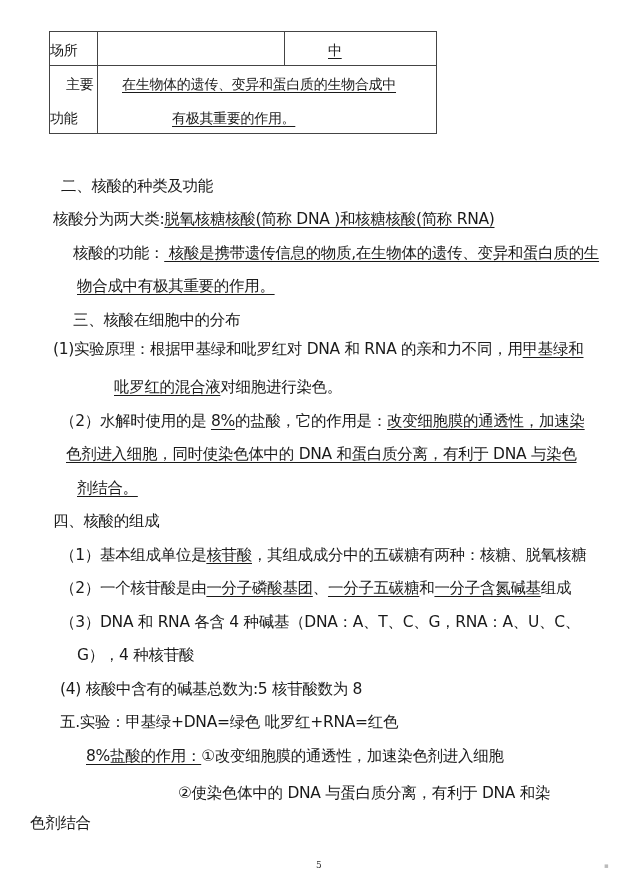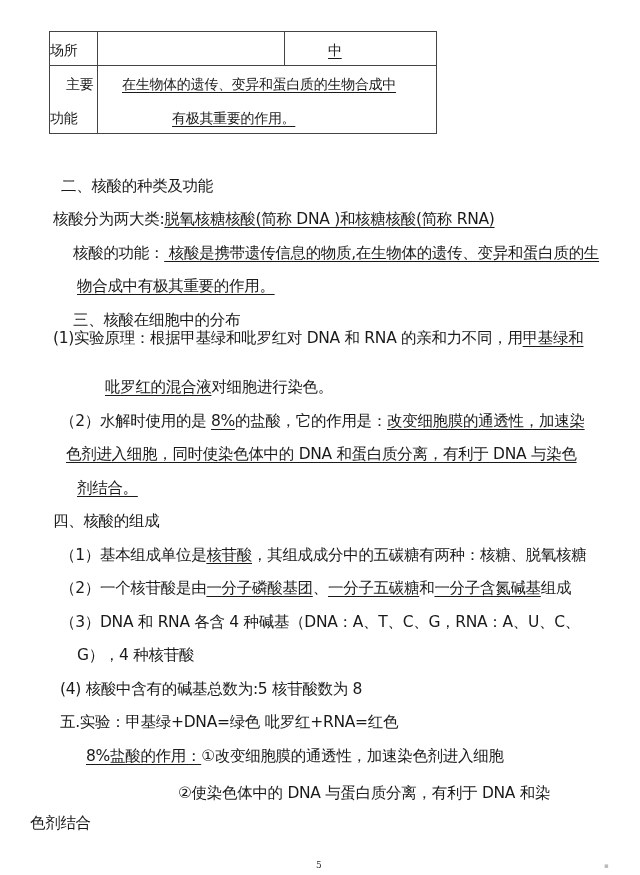--- a/index.html
+++ b/index.html
@@ -37,24 +37,24 @@
 <div class="line" style="left:61px;top:176px;">二、核酸的种类及功能</div>
 <div class="line" style="left:53px;top:209px;">
   <span>核酸分为两大类:</span><span class="u">脱氧核糖核酸(简称  DNA )和核糖核酸(简称 RNA)</span>
 </div>
 <div class="line" style="left:53px;top:243px;margin-left:20px;">
   <span>核酸的功能：</span><span class="u"> 核酸是携带遗传信息的物质,在生物体的遗传、变异和蛋白质的生</span>
 </div>
 <div class="line u" style="left:77px;top:276px;">物合成中有极其重要的作用。</div>
 
 <div class="line" style="left:53px;top:310px;margin-left:20px;">三、核酸在细胞中的分布</div>
-<div class="line" style="left:53px;top:328px;text-align:center;">
+<div class="line" style="left:53px;top:339px;text-align:center;">
   <span>(1)实验原理：根据甲基绿和吡罗红对 DNA 和 RNA 的亲和力不同，用</span><span class="u">甲基绿和</span>
 </div>
-<div class="line" style="left:77px;top:377px;padding-left:28px;">
+<div class="line" style="left:86px;top:377px;padding-left:28px;">
   <span class="u">吡罗红的混合液</span><span>对细胞进行染色。</span>
 </div>
 <div class="line" style="left:60px;top:411px;">
   <span>（2）水解时使用的是 </span><span class="u">8%</span><span>的盐酸，它的作用是：</span><span class="u">改变细胞膜的通透性，加速染</span>
 </div>
 <div class="line u" style="left:66px;top:444px;">色剂进入细胞，同时使染色体中的 DNA 和蛋白质分离，有利于 DNA 与染色</div>
 <div class="line u" style="left:77px;top:478px;">剂结合。</div>
 
 <div class="line" style="left:53px;top:511px;">四、核酸的组成</div>
 <div class="line" style="left:60px;top:545px;text-align:center;">

